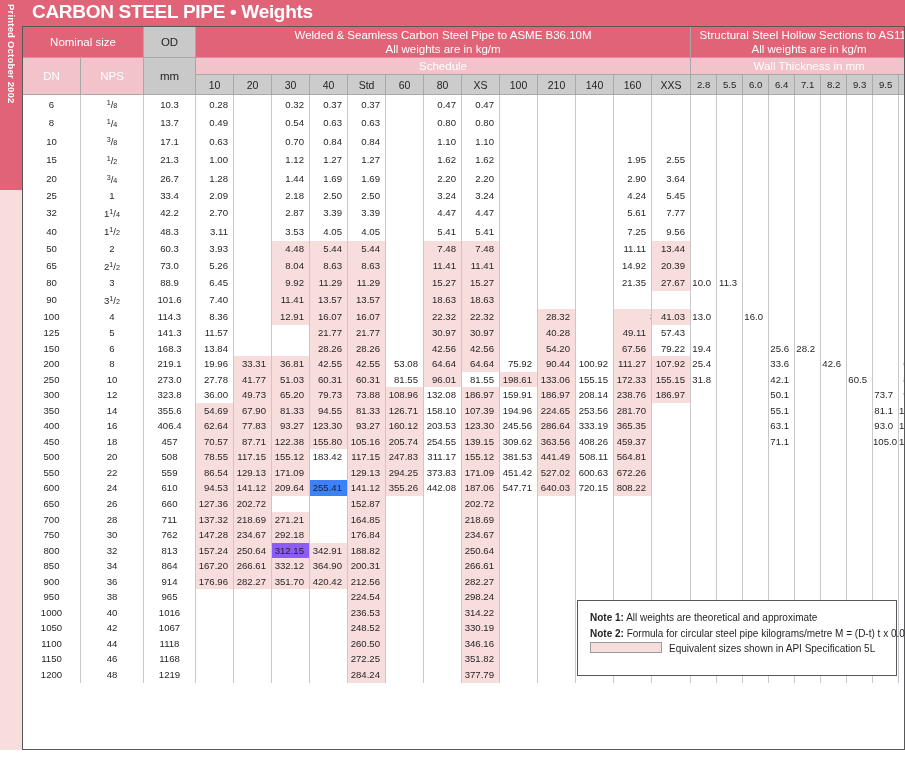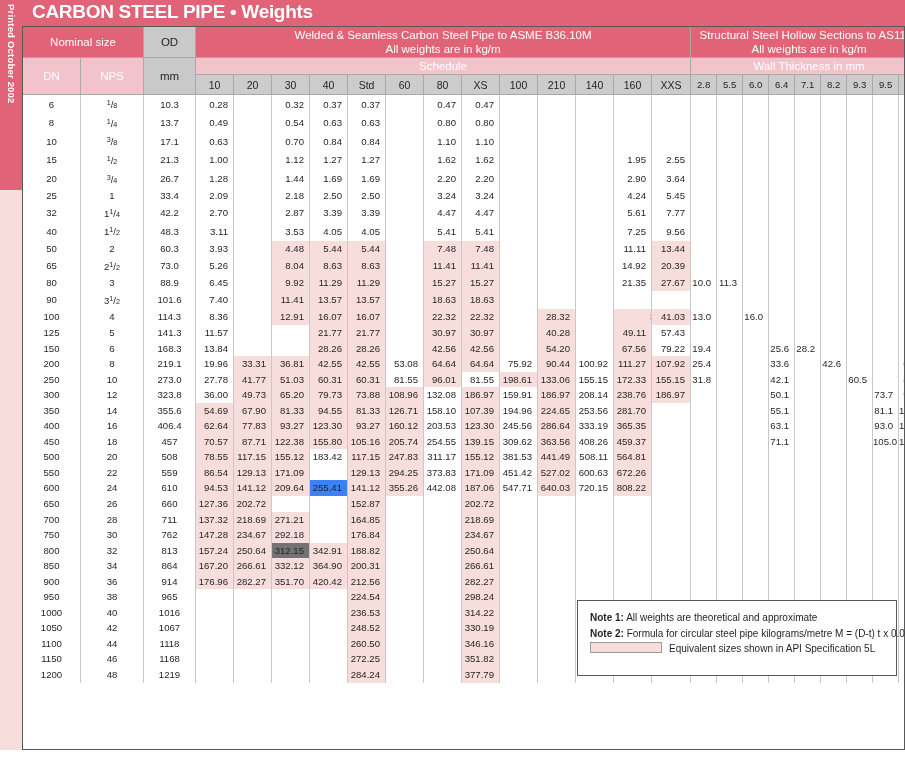--- a/index.html
+++ b/index.html
@@ -1030,21 +1030,21 @@
             <td></td>
             <td></td>
             <td class=" lastcol"></td>
           </tr>
           <tr>
             <td class="ctr firstcol">800</td>
             <td class="ctr">32</td>
             <td class="ctr">813</td>
             <td style="background: rgb(247, 222, 221);">157.24</td>
             <td style="background: rgb(247, 222, 221);">250.64</td>
-            <td style="background: #737373; text-align: right;">312.15</td>
+            <td style="background: #8b5cf6; text-align: right;">312.15</td>
             <td style="background: rgb(247, 222, 221);">342.91</td>
             <td style="background: rgb(247, 222, 221);">188.82</td>
             <td></td>
             <td></td>
             <td style="background: rgb(247, 222, 221);">250.64</td>
             <td></td>
             <td></td>
             <td></td>
             <td></td>
             <td></td>

